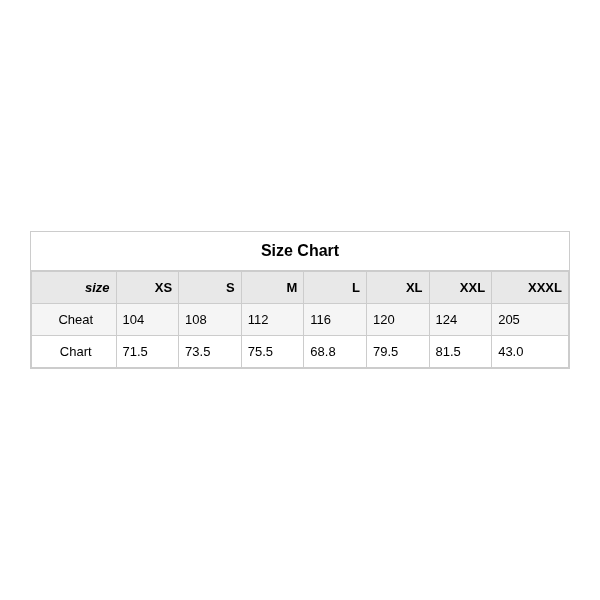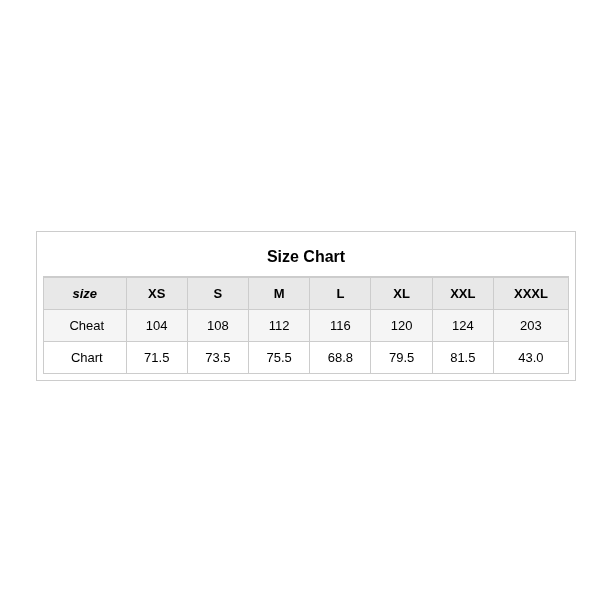--- a/index.html
+++ b/index.html
@@ -1,18 +1,18 @@
 <!DOCTYPE html>
 <html><head>
   <meta charset="utf-8">
   <style>
     * {
       box-sizing: border-box;
       margin: 0;
-      padding: 6px;
+      padding: 0;
     }
 
     body {
       width: 600px;
       height: 600px;
       background-color: #ffffff;
       display: flex;
       align-items: center;
       justify-content: center;
       font-family: Arial, sans-serif;
@@ -37,41 +37,40 @@
       border-collapse: collapse;
       font-size: 13px;
     }
 
     thead tr {
       background-color: #e8e8e8;
     }
 
     thead th {
       padding: 8px 6px;
-      text-align: center;
+      text-align: right;
       font-weight: bold;
       border: 1px solid #cccccc;
     }
 
     thead th:first-child {
       font-style: italic;
       font-weight: bold;
     }
 
     tbody tr:nth-child(odd) {
       background-color: #f5f5f5;
     }
 
     tbody tr:nth-child(even) {
       background-color: #ffffff;
     }
 
     tbody td {
       padding: 8px 6px;
-      text-align: center;
       border: 1px solid #cccccc;
     }
 
     tbody td:first-child {
       text-align: center;
       padding-left: 10px;
     }
   </style>
 </head>
 <body>
@@ -93,21 +92,21 @@
     </thead>
     <tbody id="table-body">
     <tr>
           <td>Cheat</td>
           <td>104</td>
           <td>108</td>
           <td>112</td>
           <td>116</td>
           <td>120</td>
           <td>124</td>
-          <td>203</td>
+          <td>205</td>
         </tr>
         <tr>
           <td>Chart</td>
           <td>71.5</td>
           <td>73.5</td>
           <td>75.5</td>
           <td>68.8</td>
           <td>79.5</td>
           <td>81.5</td>
           <td>43.0</td>

